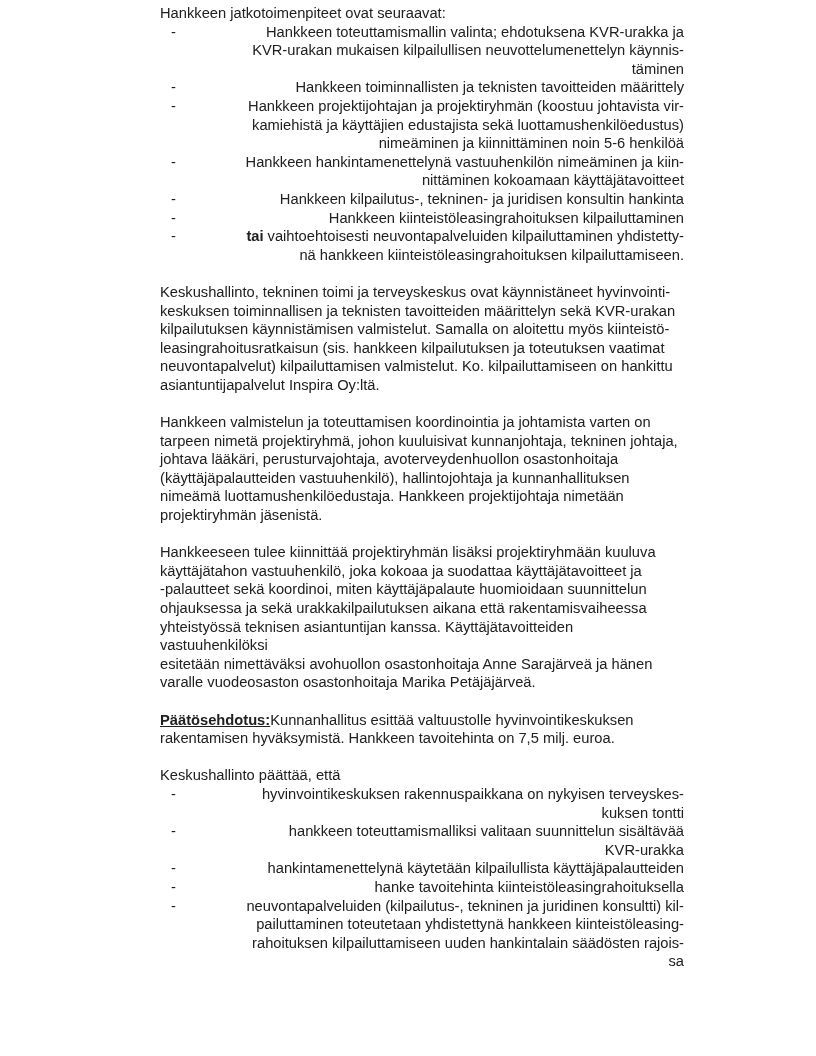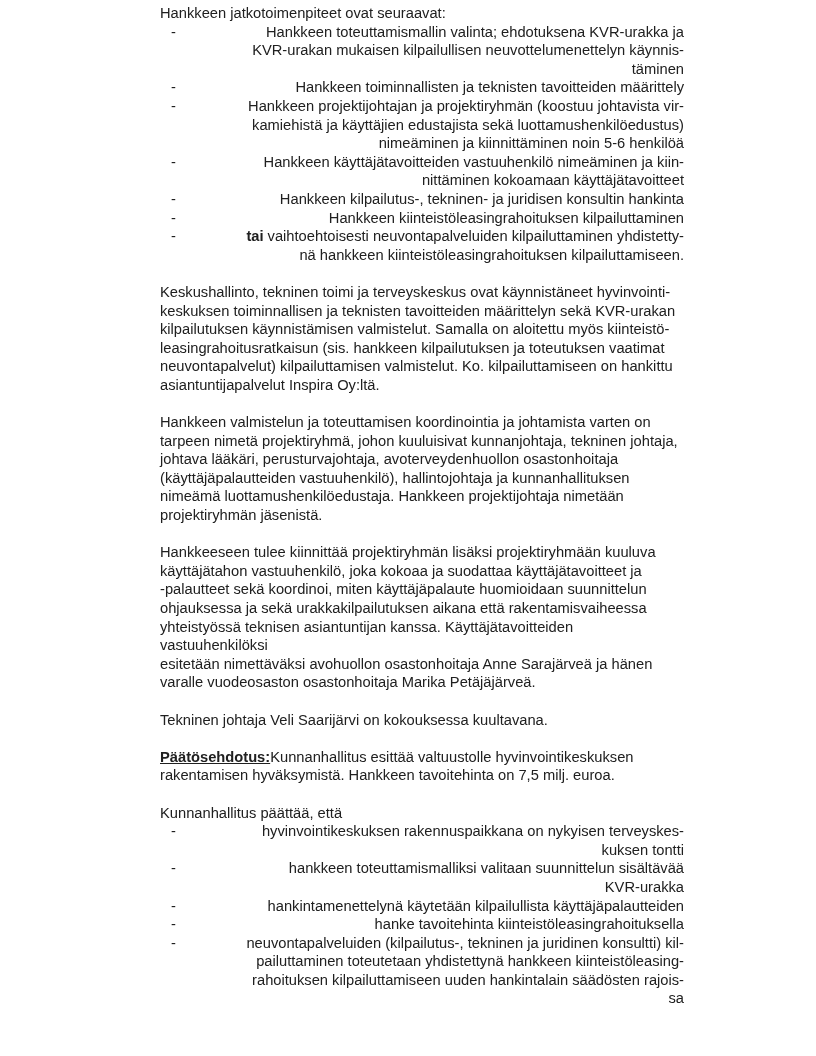--- a/index.html
+++ b/index.html
@@ -74,21 +74,21 @@
       <span class="li-text">Hankkeen toiminnallisten ja teknisten tavoitteiden määrittely</span>
     </div>
     <div class="li">
       <span class="dash">-</span>
       <span class="li-text">Hankkeen projektijohtajan ja projektiryhmän (koostuu johtavista vir-
 kamiehistä ja käyttäjien edustajista sekä luottamushenkilöedustus)
 nimeäminen ja kiinnittäminen noin 5-6 henkilöä</span>
     </div>
     <div class="li">
       <span class="dash">-</span>
-      <span class="li-text">Hankkeen käyttäjätavoitteiden vastuuhenkilö nimeäminen ja kiin-
+      <span class="li-text">Hankkeen hankintamenettelynä vastuuhenkilön nimeäminen ja kiin-
 nittäminen kokoamaan käyttäjätavoitteet</span>
     </div>
     <div class="li">
       <span class="dash">-</span>
       <span class="li-text">Hankkeen kilpailutus-, tekninen- ja juridisen konsultin hankinta</span>
     </div>
     <div class="li">
       <span class="dash">-</span>
       <span class="li-text">Hankkeen kiinteistöleasingrahoituksen kilpailuttaminen</span>
     </div>
@@ -111,26 +111,25 @@
 (käyttäjäpalautteiden vastuuhenkilö), hallintojohtaja ja kunnanhallituksen
 nimeämä luottamushenkilöedustaja. Hankkeen projektijohtaja nimetään
 projektiryhmän jäsenistä.</p>
   <p class="para">Hankkeeseen tulee kiinnittää projektiryhmän lisäksi projektiryhmään kuuluva
 käyttäjätahon vastuuhenkilö, joka kokoaa ja suodattaa käyttäjätavoitteet ja
 -palautteet sekä koordinoi, miten käyttäjäpalaute huomioidaan suunnittelun
 ohjauksessa ja sekä urakkakilpailutuksen aikana että rakentamisvaiheessa
 yhteistyössä teknisen asiantuntijan kanssa. Käyttäjätavoitteiden vastuuhenkilöksi
 esitetään nimettäväksi avohuollon osastonhoitaja Anne Sarajärveä ja hänen
 varalle vuodeosaston osastonhoitaja Marika Petäjäjärveä.</p>
-  <p class="para">Tekninen johtaja Veli Saarijärvi on kokouksessa kuultavana.</p>
 
   <p class="para"><span class="decision-label">Päätösehdotus:</span><span>Kunnanhallitus esittää valtuustolle hyvinvointikeskuksen
 rakentamisen hyväksymistä. Hankkeen tavoitehinta on 7,5 milj. euroa.</span></p>
 
-  <p class="para tight">Kunnanhallitus päättää, että</p>
+  <p class="para tight">Keskushallinto päättää, että</p>
 
   <div class="list last">
     <div class="li">
       <span class="dash">-</span>
       <span class="li-text">hyvinvointikeskuksen rakennuspaikkana on nykyisen terveyskes-
 kuksen tontti</span>
     </div>
     <div class="li">
       <span class="dash">-</span>
       <span class="li-text">hankkeen toteuttamismalliksi valitaan suunnittelun sisältävää

